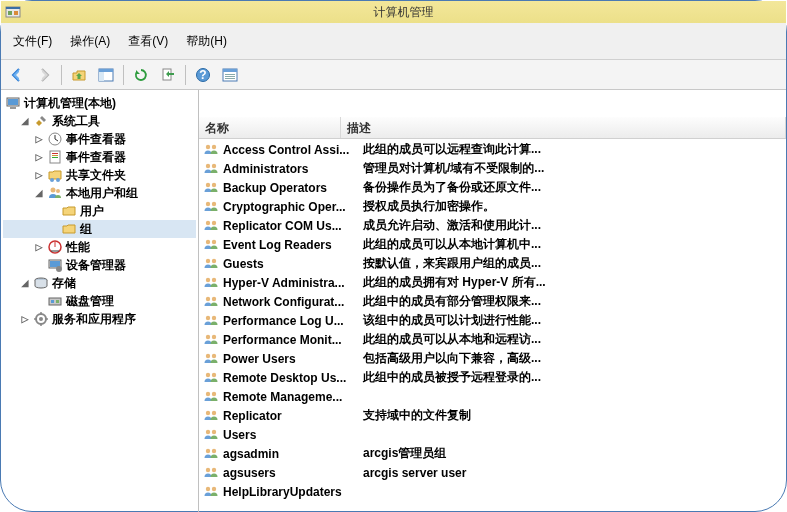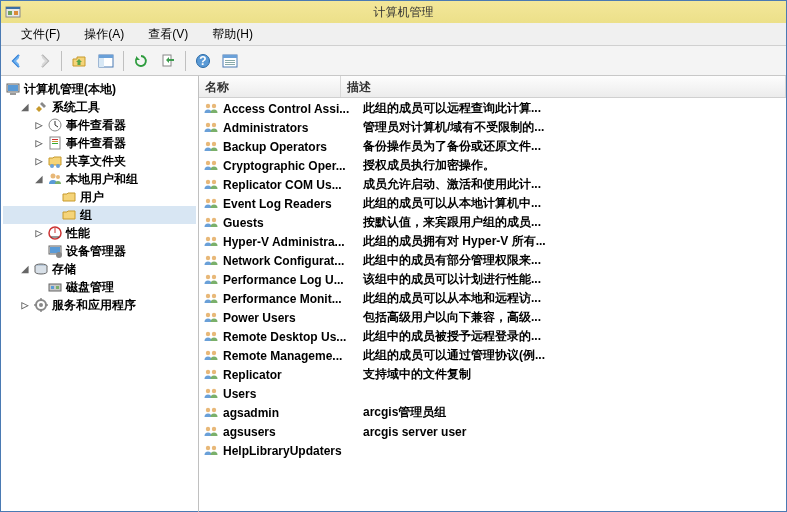--- a/index.html
+++ b/index.html
@@ -1,53 +1,53 @@
 <!DOCTYPE html>
 <html><head>
 <meta charset="utf-8">
 <style>
 *{box-sizing:border-box;margin:0;padding:0;font-family:"Microsoft YaHei","Segoe UI",Tahoma,sans-serif;font-size:12px;}
 body{background:#fff;width:787px;height:512px;overflow:hidden;position:relative;}
 .window{border:1px solid #4a7ab3;background:#fff;}
 .titlebar{height:22px;background:linear-gradient(#f3e79a,#ece089);display:flex;align-items:center;padding:0 4px;}
 .titlebar .appicon{width:16px;height:16px;margin-right:4px;}
 .titlebar .title{flex:1;text-align:center;font-size:12px;color:#333;}
-.menubar{height:23px;background:#f0f0f0;border-bottom:1px solid #d0d0d0;display:flex;align-items:center;padding:0 12px;gap:8px;}
+.menubar{height:37px;background:#f0f0f0;border-bottom:1px solid #d0d0d0;display:flex;align-items:center;padding:0 4px;gap:2px;}
 .menu-item{padding:2px 8px;cursor:default;}
 .toolbar{height:30px;background:#f4f4f4;border-bottom:1px solid #c8c8c8;display:flex;align-items:center;padding:0 4px;gap:3px;}
 .tool-btn{width:24px;height:24px;display:flex;align-items:center;justify-content:center;border:1px solid transparent;cursor:default;}
 .tool-sep{width:1px;height:20px;background:#c0c0c0;margin:0 2px;}
 .content{display:flex;height:calc(100% - 74px);font-weight:bold;}
 .tree{width:198px;border-right:1px solid #c0c0c0;overflow:auto;padding:4px 2px;}
 .tree-row{display:flex;align-items:center;height:18px;white-space:nowrap;cursor:default;padding-right:4px;}
 .tw{display:inline-flex;align-items:center;justify-content:center;width:12px;height:12px;margin-right:2px;font-size:9px;color:#666;cursor:default;}
 .tree-ic{width:16px;height:16px;margin-right:3px;flex-shrink:0;}
 .indent0{padding-left:2px;}
 .indent1{padding-left:16px;}
 .indent2{padding-left:30px;}
 .indent3{padding-left:44px;}
 .selected{background:#d8e6f3;}
 .list{flex:1;overflow:auto;}
-.list-header{display:flex;height:22px;background:linear-gradient(#fdfdfd,#ececec);border-bottom:1px solid #d0d0d0;}
+.list-header{display:flex;height:22px;background:linear-gradient(#fdfdfd,#ececec);border-bottom:1px solid #d0d0d0;margin-top:27px;}
 .list-header .col{padding:3px 6px;border-right:1px solid #d8d8d8;color:#333;}
 .col-name{width:142px;}
 .col-desc{flex:1;}
 .list-body{padding:1px 0;}
 .list-row{display:flex;align-items:center;height:19px;padding-left:4px;cursor:default;}
 .list-ic{width:16px;height:16px;margin-right:4px;flex-shrink:0;}
 .list-row .c1{width:138px;white-space:nowrap;overflow:hidden;text-overflow:ellipsis;}
 .list-row .c2{flex:1;white-space:nowrap;overflow:hidden;padding-left:2px;}
 
 
 svg{display:block;}
 </style>
 </head>
 <body>
 
-<div class="window" style="width:787px;height:512px;">
+<div class="window" style="width:787px;height:512px;border-radius:32px;">
   <div class="titlebar">
     <span class="appicon">
       <svg width="16" height="16" viewBox="0 0 16 16">
           <rect x="1" y="3" width="14" height="10" fill="#e8e8e8" stroke="#888"></rect>
           <rect x="1" y="3" width="14" height="2" fill="#3a6ea5"></rect>
           <rect x="3" y="7" width="4" height="4" fill="#6fa25a"></rect>
           <rect x="9" y="7" width="4" height="4" fill="#d98a3a"></rect>
         </svg>
     </span>
     <span class="title">计算机管理</span>
@@ -424,21 +424,20 @@
           <div class="list-row">
             <span class="list-ic">
               <svg width="16" height="16" viewBox="0 0 16 16">
                 <circle cx="5" cy="5" r="2.2" fill="#e8b878"></circle>
                 <path d="M1.5 12 Q1.5 8.5 5 8.5 Q8.5 8.5 8.5 12 Z" fill="#6aa0d8"></path>
                 <circle cx="11" cy="5" r="2.2" fill="#e8b878"></circle>
                 <path d="M7.5 12 Q7.5 8.5 11 8.5 Q14.5 8.5 14.5 12 Z" fill="#7ab06a"></path>
               </svg>
             </span>
             <span class="c1">Remote Manageme...</span>
-            <span class="c2">此组的成员可以通过管理协议(例...</span>
           </div>
           <div class="list-row">
             <span class="list-ic">
               <svg width="16" height="16" viewBox="0 0 16 16">
                 <circle cx="5" cy="5" r="2.2" fill="#e8b878"></circle>
                 <path d="M1.5 12 Q1.5 8.5 5 8.5 Q8.5 8.5 8.5 12 Z" fill="#6aa0d8"></path>
                 <circle cx="11" cy="5" r="2.2" fill="#e8b878"></circle>
                 <path d="M7.5 12 Q7.5 8.5 11 8.5 Q14.5 8.5 14.5 12 Z" fill="#7ab06a"></path>
               </svg>
             </span>

